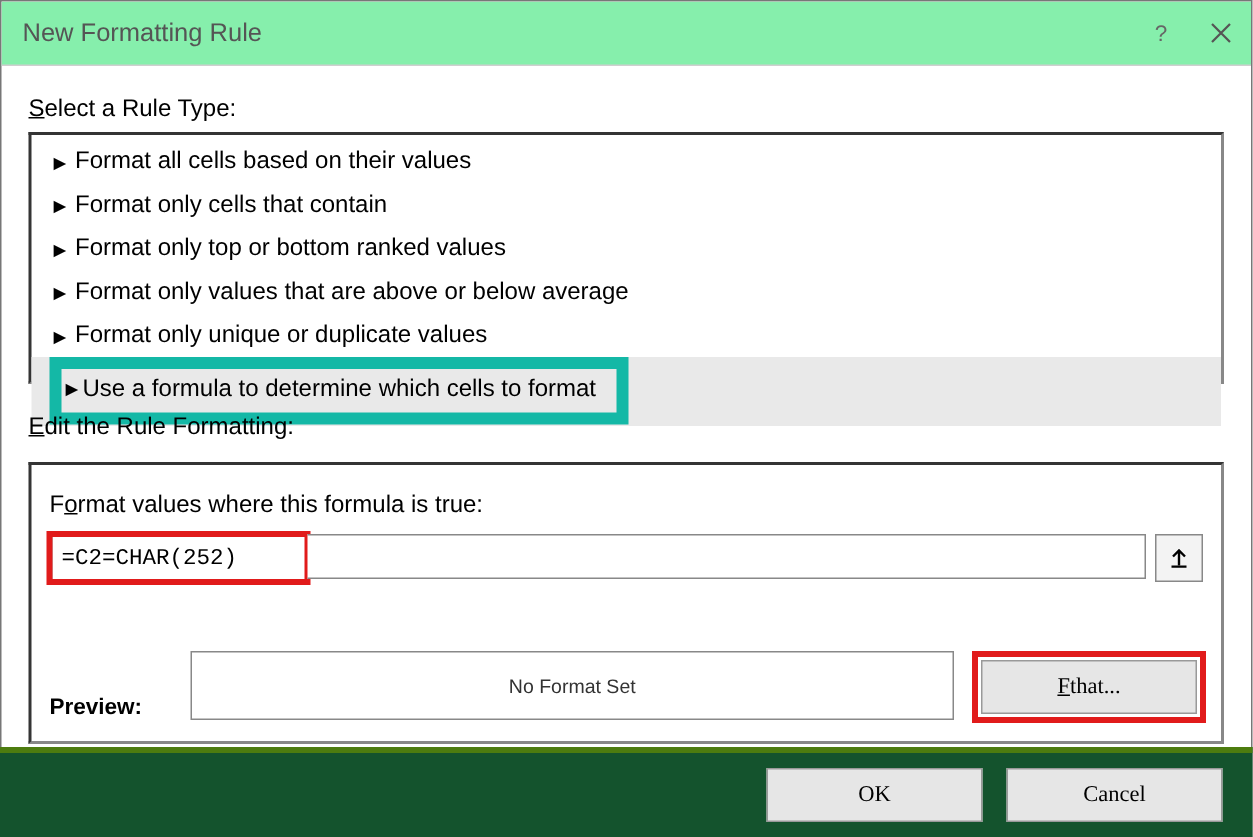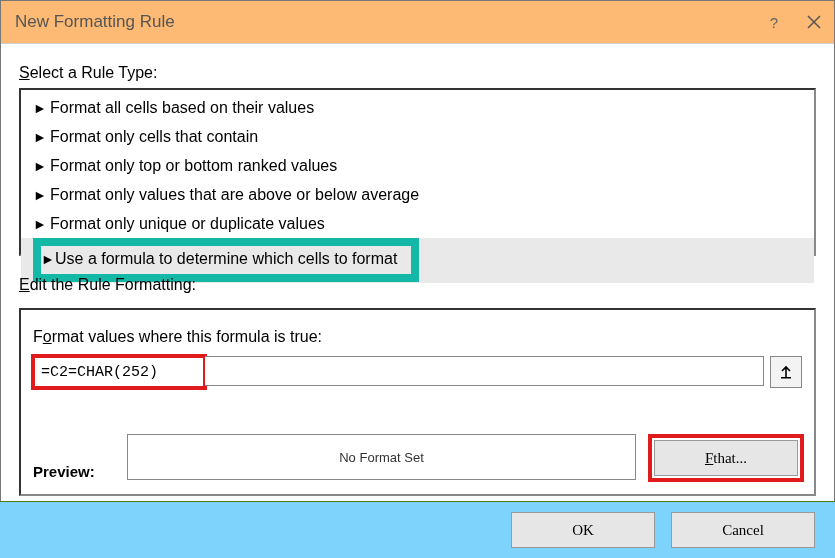--- a/index.html
+++ b/index.html
@@ -7,21 +7,21 @@
     width:835px;height:558px;
     background:#fff;
     font-family:"Segoe UI",Tahoma,Arial,sans-serif;
     font-size:15px;color:#000;
     border:1px solid #777;box-sizing:border-box;
     overflow:hidden;
   }
   .titlebar{
     height:42px;display:flex;align-items:center;
     padding:0 0 0 14px;
-    background:#fdba74;
+    background:#86efac;
     border-bottom:1px solid #cfcfcf;
   }
   .titlebar .title{flex:1;color:#555;font-size:17px}
   .tbtn{width:40px;height:42px;display:flex;align-items:center;justify-content:center;color:#666}
   .content{padding:12px 18px 0 18px}
   .label{margin:8px 0 6px 0;font-size:16px}
   .underline-first::first-letter{text-decoration:underline}
   .listbox{
     border:2px inset #888;
     background:#fff;
@@ -53,22 +53,22 @@
     display:flex;align-items:center;justify-content:center;
     font-size:13px;color:#333;margin:0 14px 0 6px;
   }
   .btn{
     min-width:110px;height:34px;border:1px solid #999;background:#e6e6e6;
     display:inline-flex;align-items:center;justify-content:center;
     font:15px "Segoe UI";padding:0 16px;
   }
   .footer{
     display:flex;justify-content:flex-end;gap:16px;
-    padding:10px 20px;border-top:1px solid #4d7c0f;
-    position:absolute;bottom:0;left:0;right:0;background:#7dd3fc;
+    padding:10px 20px;border-top:4px solid #4d7c0f;
+    position:absolute;bottom:0;left:0;right:0;background:#14532d;
   }
   .redbox{outline:4px solid #e11b1b;outline-offset:-2px}
   .desc-box{border:2px inset #888;background:#fff;padding:10px 12px 14px 12px;margin-top:14px}
   svg{display:block}
   .hlwrap{display:inline-block;border:8px solid #14b8a6;padding:0 14px 2px 0;margin-top:-2px}
 </style>
 </head>
 <body>
 
 <div class="titlebar">

